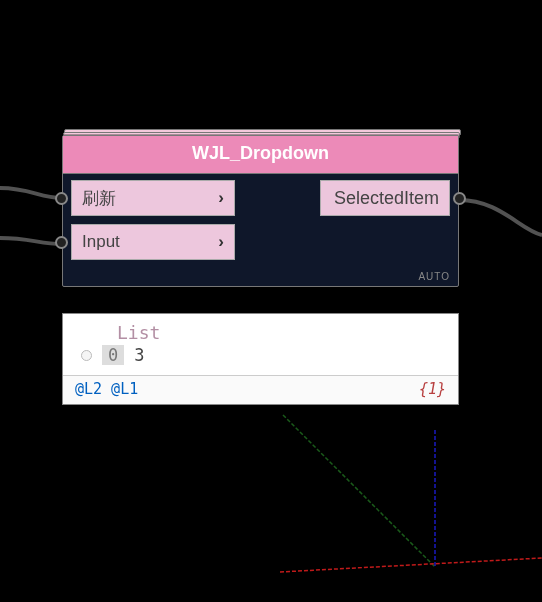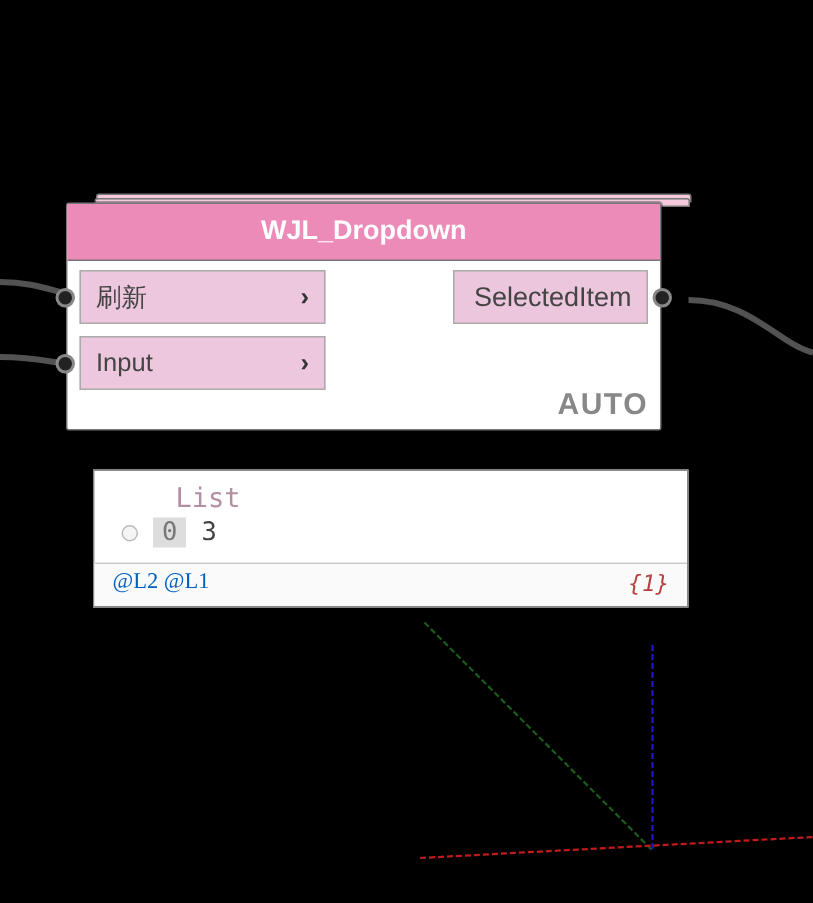--- a/index.html
+++ b/index.html
@@ -14,24 +14,24 @@
   
   .wire {
     position: absolute;
     stroke: #555;
     stroke-width: 3;
     fill: none;
   }
   
   .node {
     position: absolute;
-    left: 44px;
+    left: 62px;
     top: 135px;
     width: 397px;
-    background: #ffffff;
+    background: #0f172a;
     border: 1px solid #777;
     border-radius: 2px;
     box-shadow: 0 0 0 1px rgba(0,0,0,0.3);
   }
   .node-stack {
     position: absolute;
     left: 64px;
     top: 129px;
     width: 397px;
     height: 6px;
@@ -110,22 +110,22 @@
     width: 13px;
     height: 13px;
     background: #222;
     border: 2px solid #888;
     border-radius: 50%;
   }
   .auto-label {
     position: absolute;
     right: 8px;
     bottom: 4px;
-    font-size: 20px;
-    font-weight: 700;
+    font-size: 10px;
+    font-weight: 400;
     color: #888;
     letter-spacing: 1px;
   }
   
   .panel {
     position: absolute;
     left: 62px;
     top: 313px;
     width: 397px;
     background: #fff;
@@ -167,21 +167,21 @@
   }
   .panel-bottom {
     border-top: 1px solid #ccc;
     padding: 4px 12px 6px 12px;
     display: flex;
     justify-content: space-between;
     font-family: "Consolas", monospace;
     font-size: 15px;
     background: #fafafa;
   }
-  .ann-left { color: #0060c0; font-family: Liberation Serif, serif; }
+  .ann-left { color: #0060c0; }
   .ann-right { color: #b84040; font-style: italic; }
 </style>
 </head>
 <body>
 
 <svg class="wire" style="left:0;top:0;width:542px;height:602px;">
   <path d="M 0 188 C 30 188, 40 198, 62 198" stroke="#525252" stroke-width="4" fill="none"></path>
   <path d="M 0 238 C 30 238, 40 244, 62 244" stroke="#525252" stroke-width="4" fill="none"></path>
   <path d="M 459 200 C 500 200, 520 230, 542 235" stroke="#525252" stroke-width="4" fill="none"></path>
 </svg>

